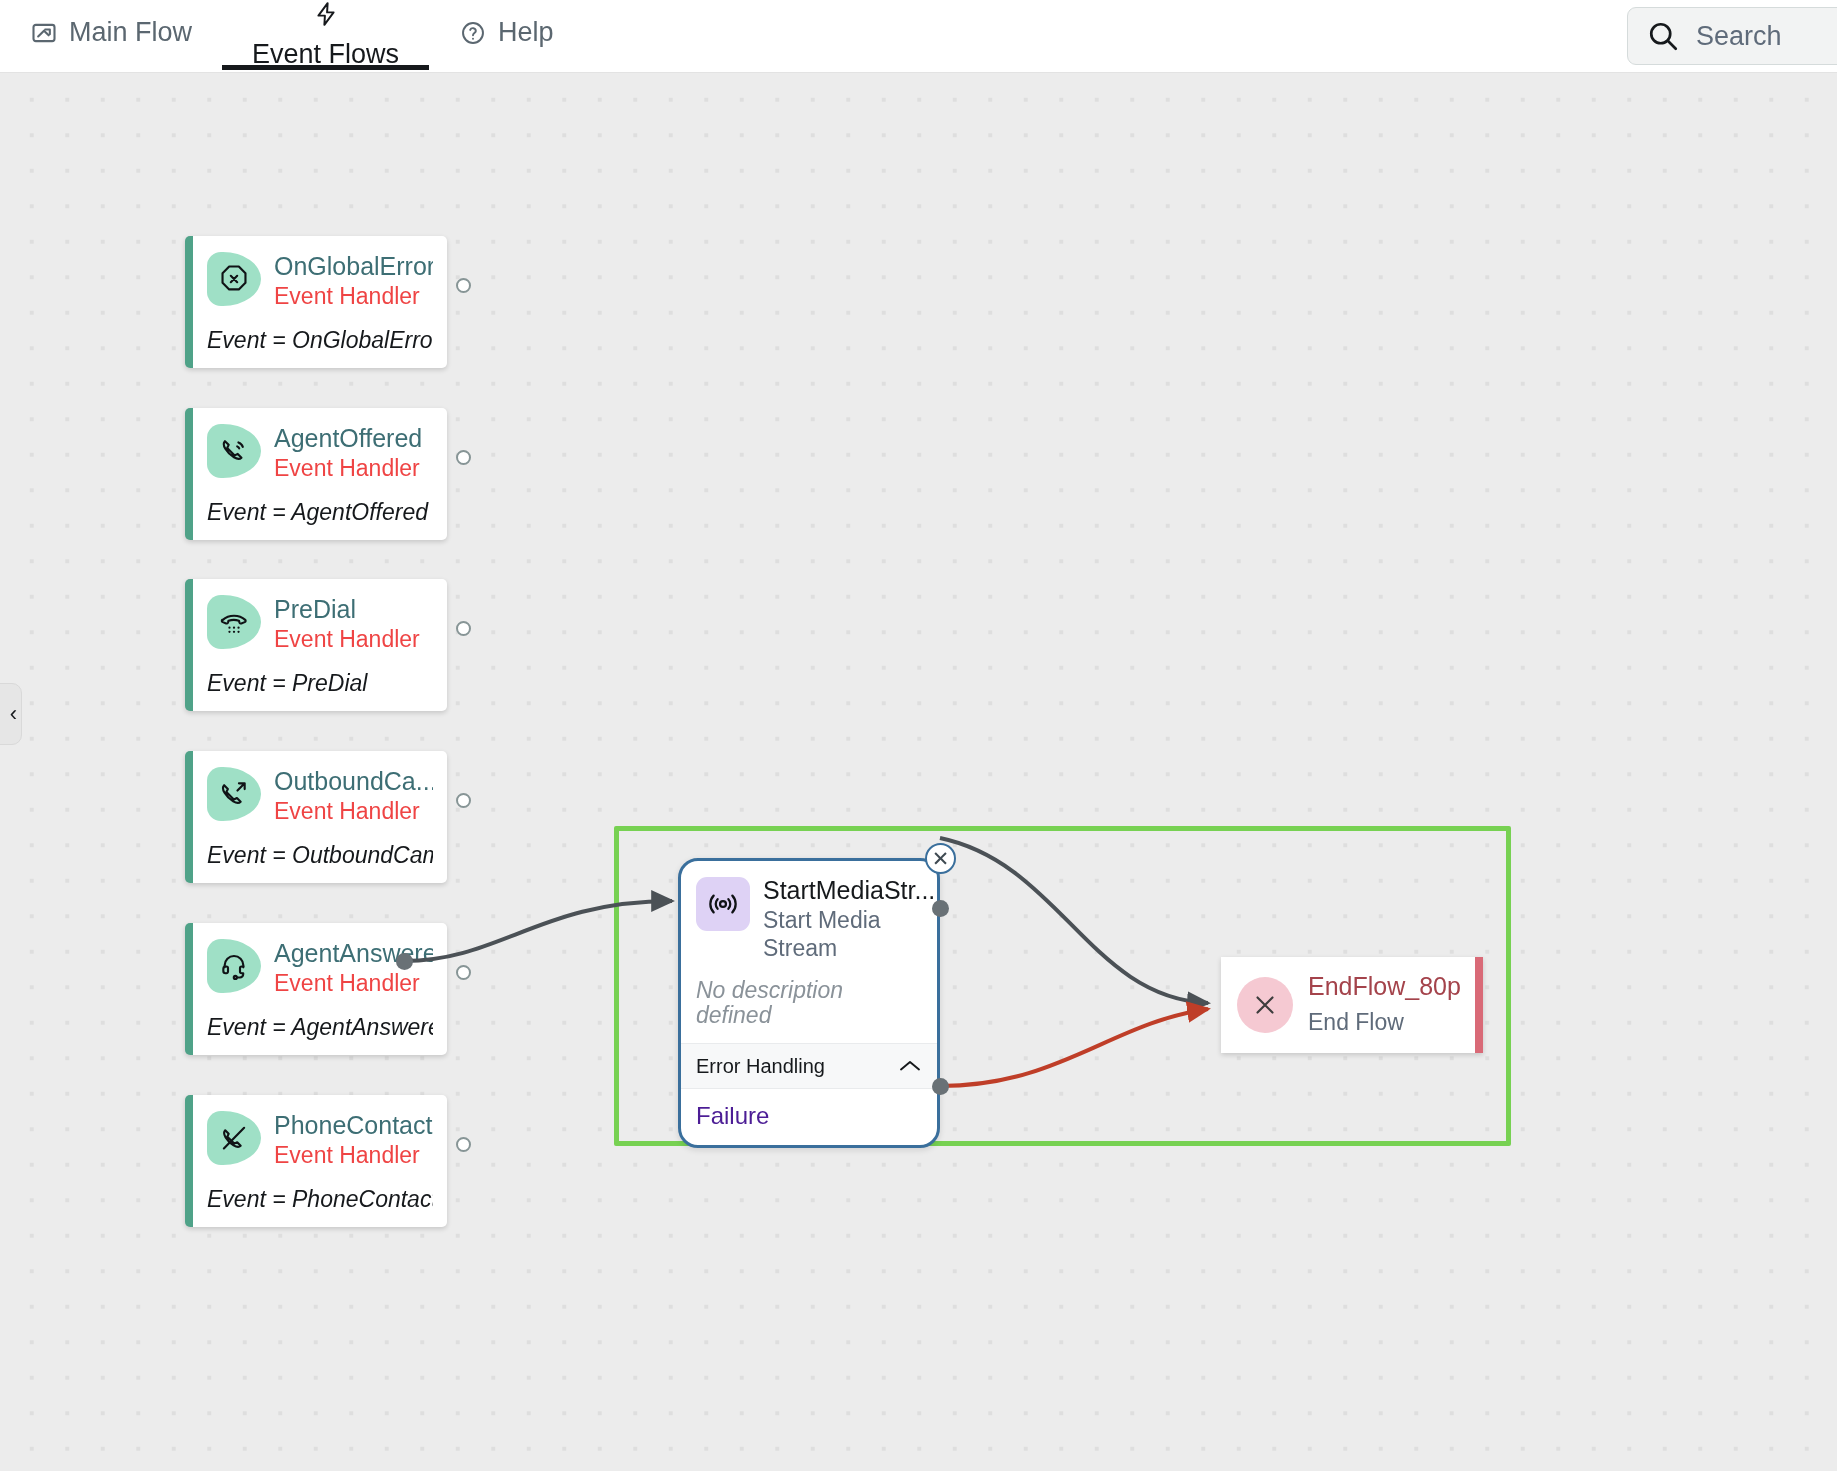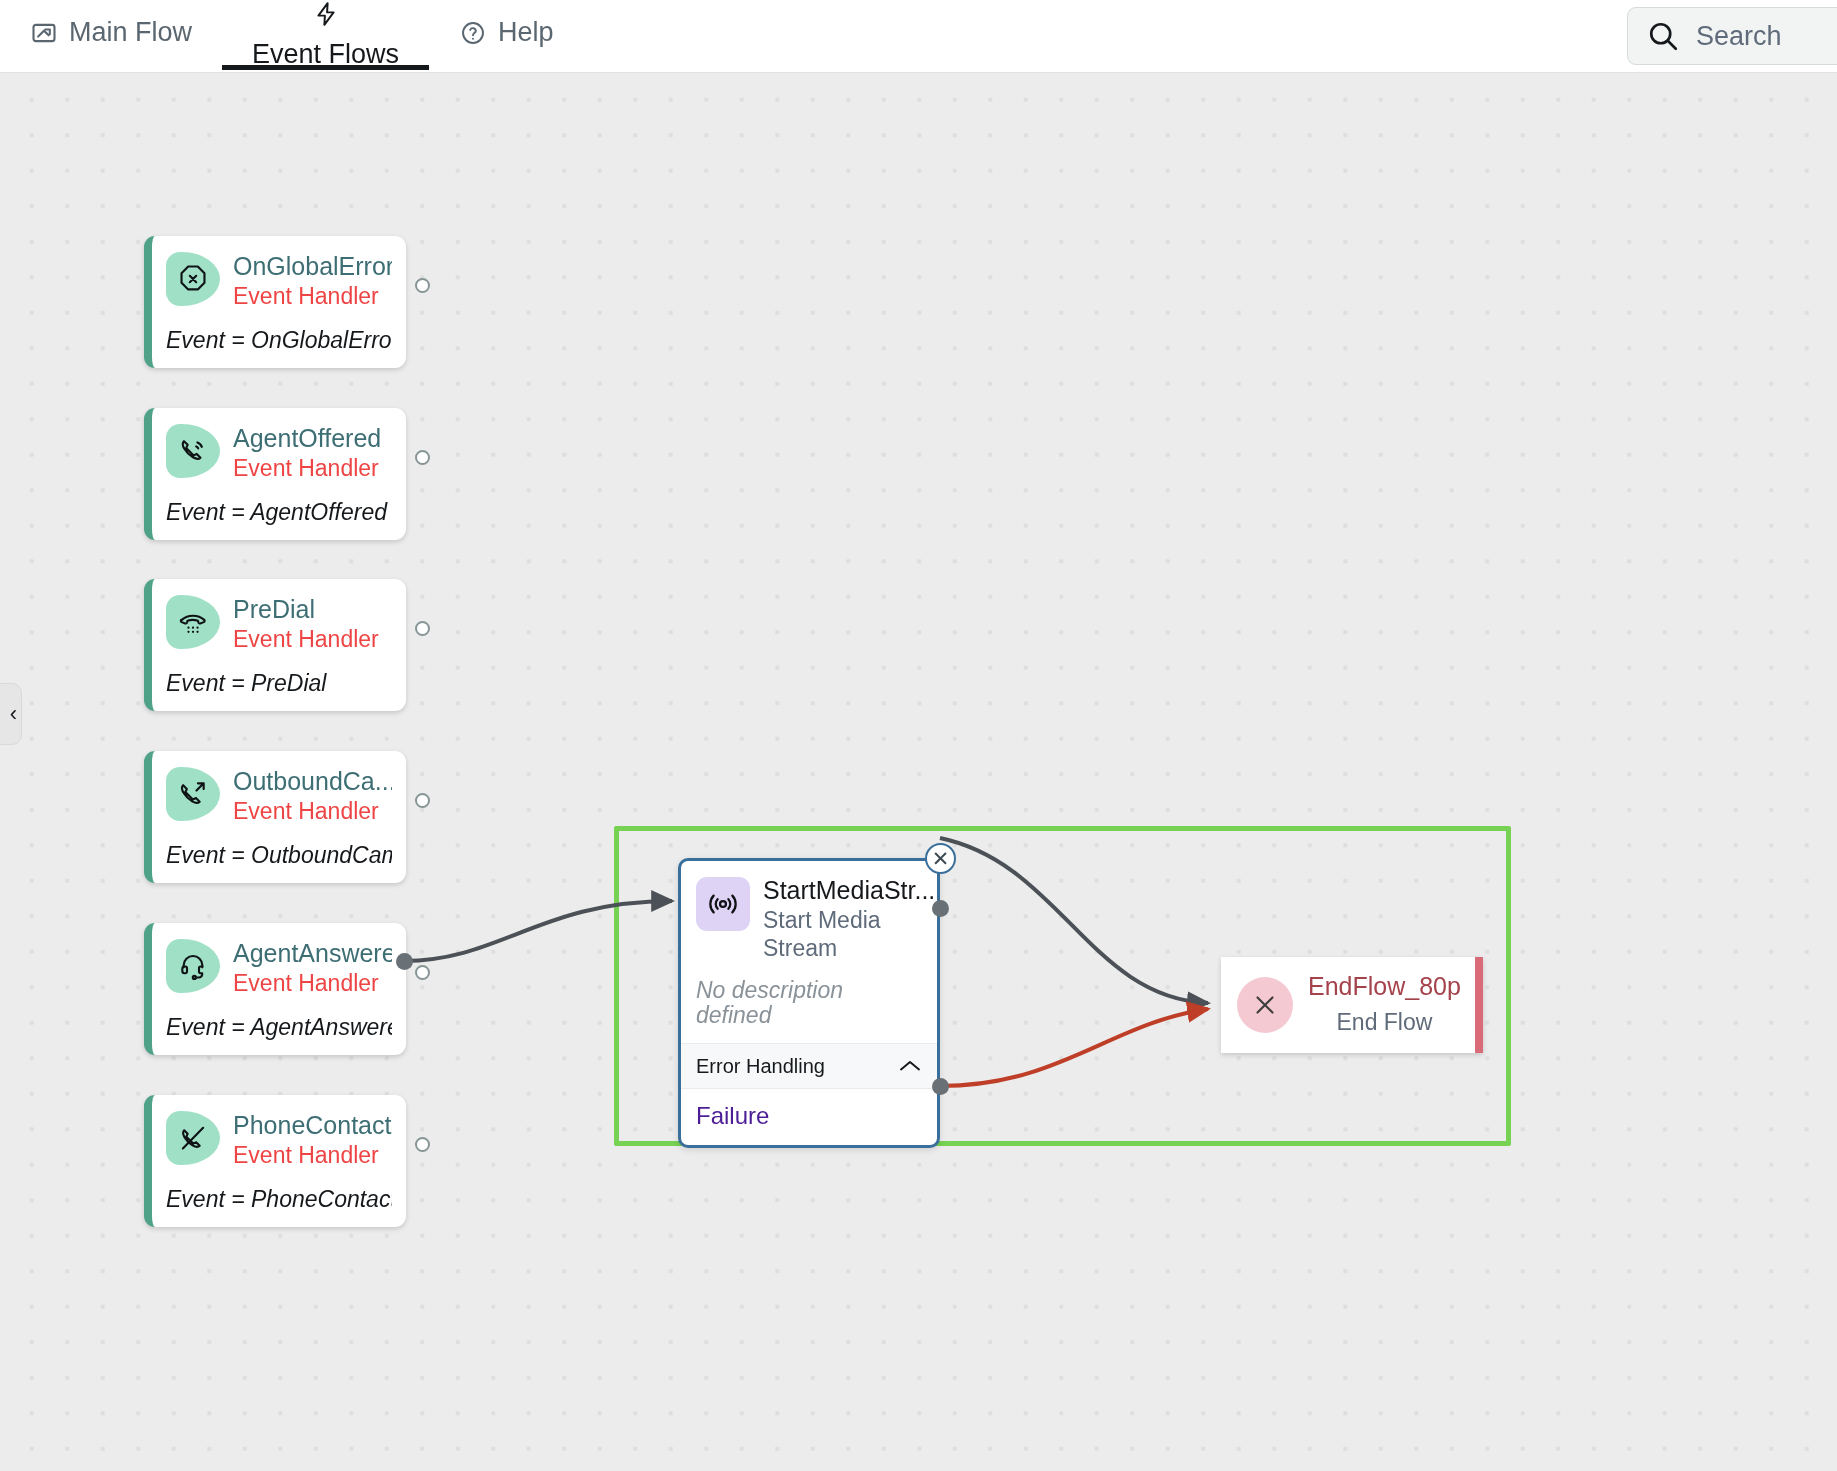--- a/index.html
+++ b/index.html
@@ -68,25 +68,26 @@
     padding-right: 4px;
     font-size: 22px; color: #16191c;
     cursor: pointer;
   }
 
   
   .eh-card {
     position: absolute;
     width: 262px;
     background: #ffffff;
-    border-radius: 11px;
+    border-radius: 5px;
     border-left: 8px solid #4fa288;
     box-shadow: 0 2px 5px rgba(0,0,0,0.16);
     padding: 16px 14px 14px 14px;
     cursor: pointer;
+    margin-left: 41px;
   }
   .eh-head { display: flex; align-items: flex-start; gap: 13px; }
   .eh-badge {
     width: 54px; height: 54px; flex: 0 0 54px;
     background: #9fe0c6;
     border-radius: 14px 38px 38px 14px / 14px 27px 27px 14px;
     display: flex; align-items: center; justify-content: center;
   }
   .eh-badge svg { display: block; }
   .eh-titles { padding-top: 1px; min-width: 0; }
@@ -114,21 +115,21 @@
     background: transparent;
     border-radius: 2px;
   }
 
   
   .sms-node {
     position: absolute;
     width: 262px;
     background: #ffffff;
     border: 3px solid #3a6f9c;
-    border-radius: 10px;
+    border-radius: 20px;
     box-shadow: 0 2px 6px rgba(0,0,0,0.12);
     overflow: hidden;
     cursor: pointer;
   }
   .sms-body { padding: 16px 15px 14px 15px; }
   .sms-head { display: flex; align-items: flex-start; gap: 13px; }
   .sms-badge {
     width: 54px; height: 54px; flex: 0 0 54px;
     background: #ded2f5; border-radius: 11px;
     display: flex; align-items: center; justify-content: center;
@@ -178,21 +179,21 @@
     display: flex; align-items: center; gap: 15px;
     padding: 0 16px;
     cursor: pointer;
   }
   .end-badge {
     width: 56px; height: 56px; flex: 0 0 56px;
     background: #f5c9d2; border-radius: 50%;
     display: flex; align-items: center; justify-content: center;
   }
   .end-title { font-size: 25px; color: #a4434b; line-height: 1.1; }
-  .end-sub { font-size: 23px; color: #5f6b7a; line-height: 1.2; margin-top: 8px; text-align: center; }
+  .end-sub { font-size: 23px; color: #5f6b7a; line-height: 1.2; margin-top: 8px; }
 
   .edges { position: absolute; inset: 0; pointer-events: none; z-index: 2; }
 </style>
 </head>
 <body>
 
 <div class="topbar">
   <div class="tabs">
 
     <div class="tab">

